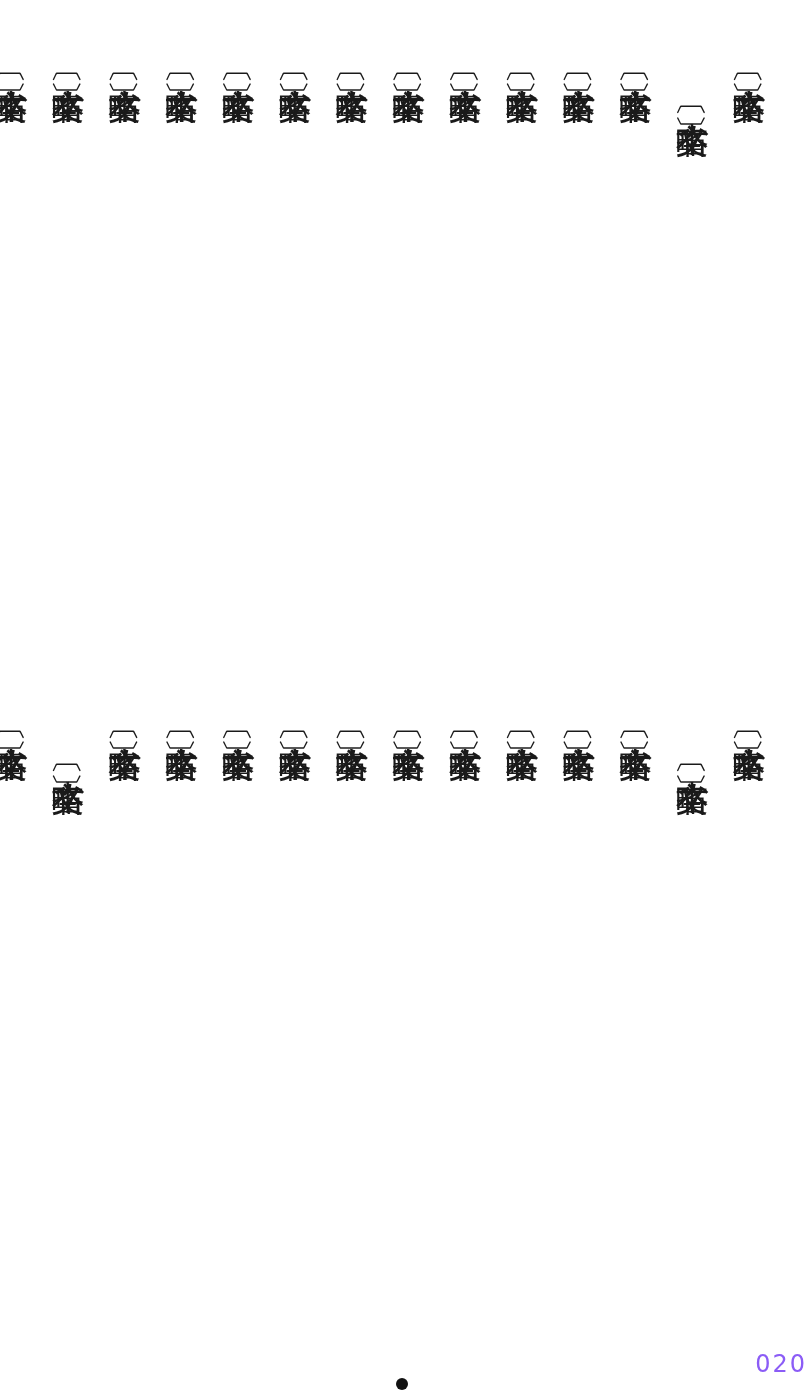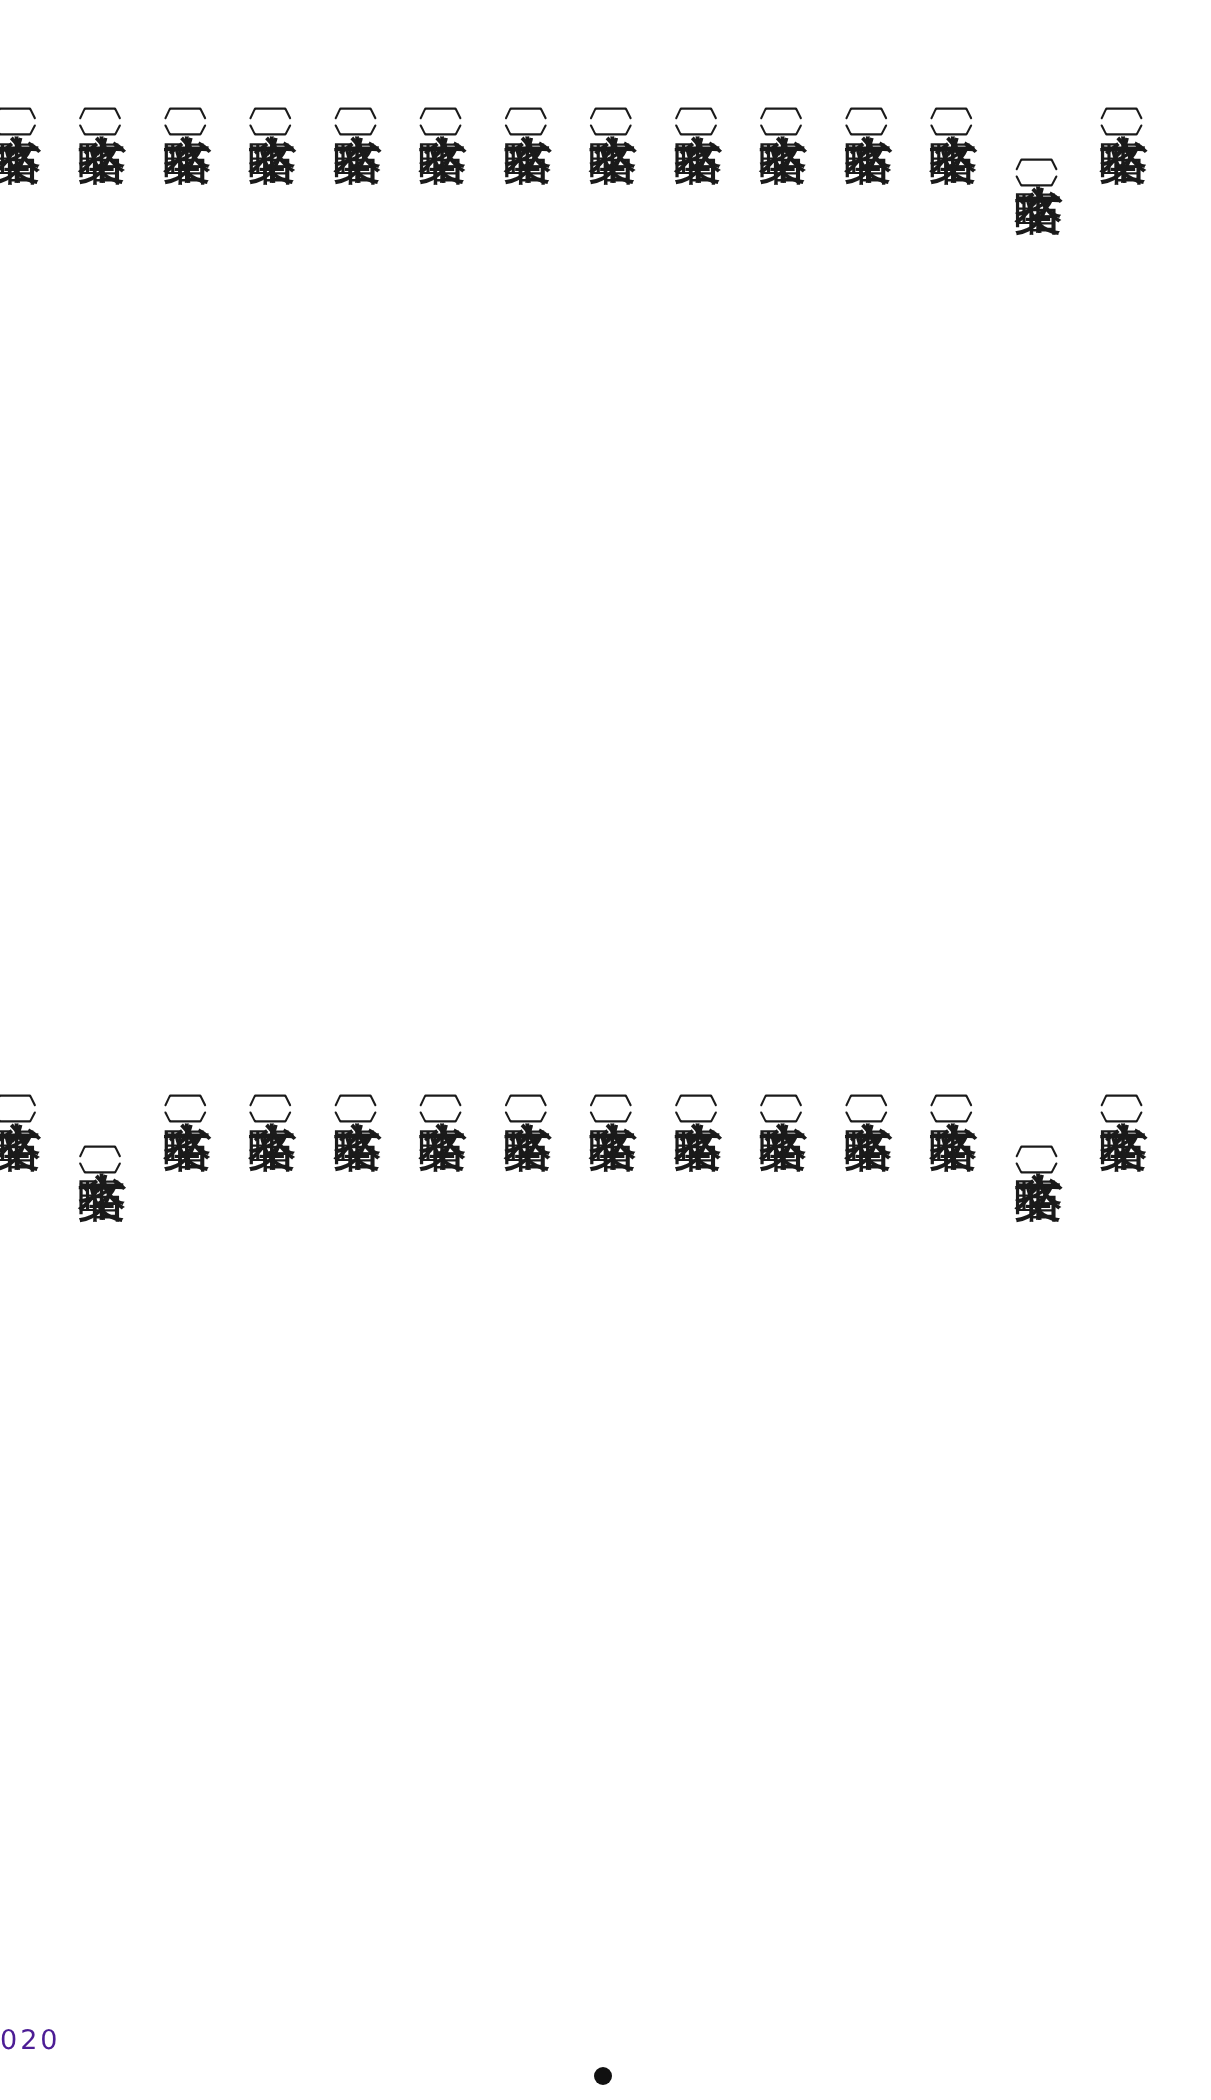--- a/index.html
+++ b/index.html
@@ -3,22 +3,22 @@
 <meta charset="utf-8">
 <style>
   html, body { margin: 0; padding: 0; background: #ffffff; }
   body { width: 807px; height: 1400px; position: relative; overflow: hidden;
          font-family: "DejaVu Serif", "Liberation Serif", serif; color: #1a1a1a; }
   .block { position: absolute; writing-mode: vertical-rl; font-size: 33px;
            line-height: 1.72; letter-spacing: 0.02em; }
   .block-top { right: 30px; top: 62px; height: 620px; width: 740px; }
   .block-bottom { right: 30px; top: 720px; height: 620px; width: 740px; }
   .col { display: block; white-space: nowrap; }
-  .page-number { position: absolute; left: 0; right: 0; top: 1350px; text-align: left;
-                 font-family: "DejaVu Sans", sans-serif; font-size: 18px; letter-spacing: 2px; color: #4c1d95; }
+  .page-number { position: absolute; left: 0; right: 0; top: 1350px; text-align: right;
+                 font-family: "DejaVu Sans", sans-serif; font-size: 24px; letter-spacing: 2px; color: #8b5cf6; }
   .page-dot { position: absolute; left: 396px; top: 1378px; width: 12px; height: 12px;
               border-radius: 50%; background: #111; }
 </style>
 </head>
 <body>
 
 <div class="block block-top">
   <span class="col">〔本文省略〕</span>
   <span class="col">　〔本文省略〕</span>
   <span class="col">〔本文省略〕</span>

